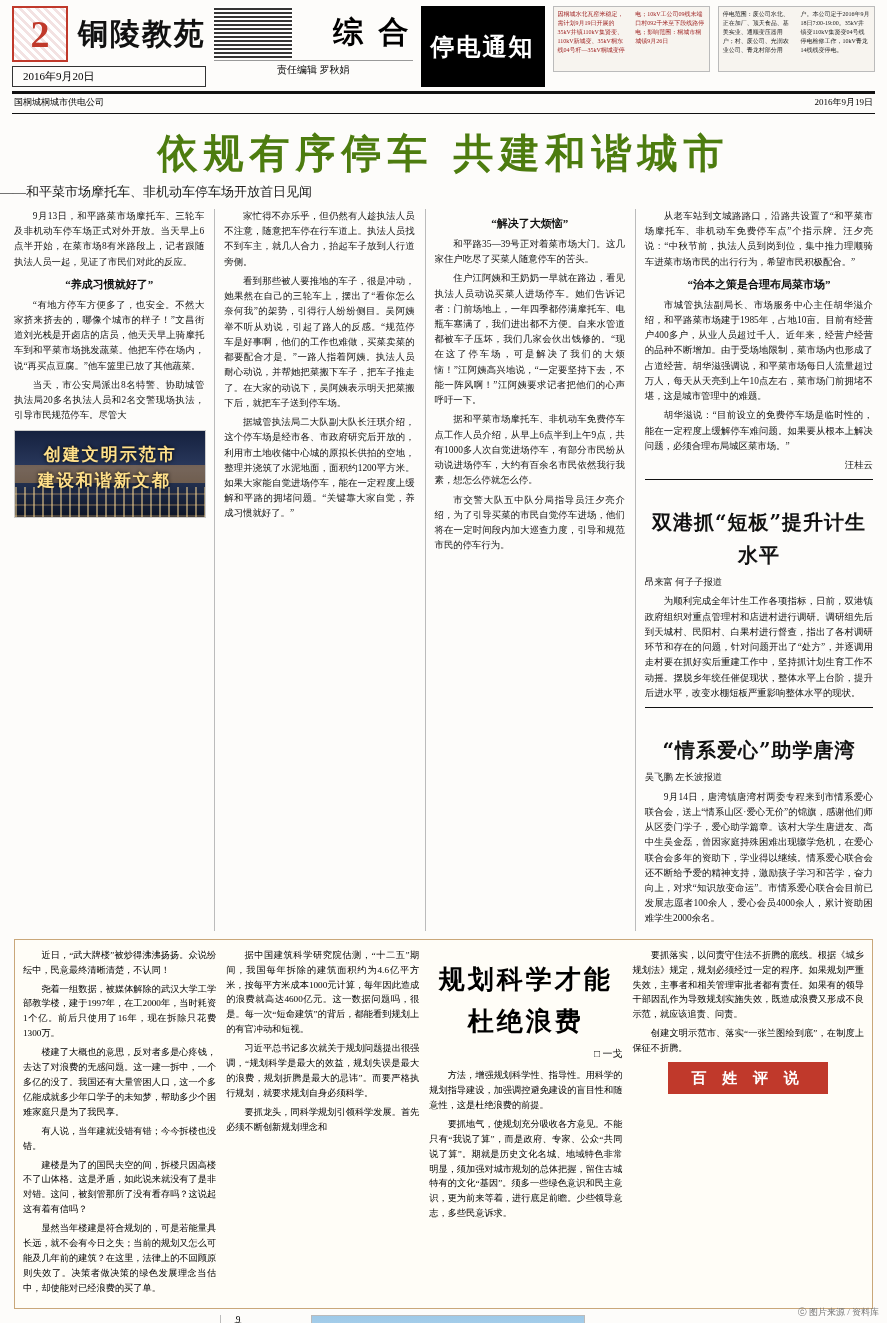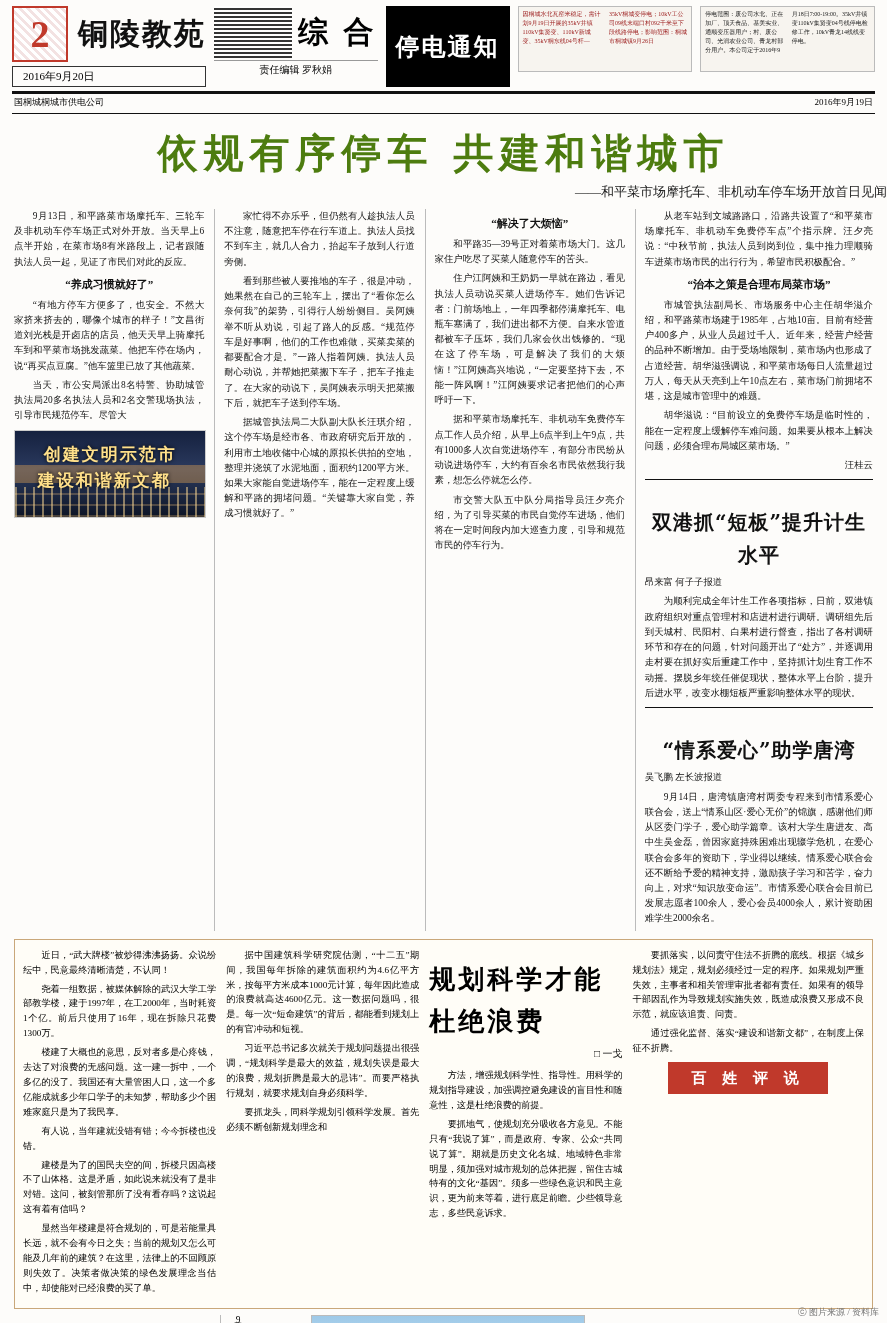--- a/index.html
+++ b/index.html
@@ -26,21 +26,21 @@
   .mh-fineprint{flex:1;font-size:6px;line-height:1.5;color:#222;column-count:2;column-gap:8px;
                 border:1px solid #bbb;padding:3px 4px;background:#f7f4ef;max-height:58px;overflow:hidden;}
   .mh-fineprint.red{color:#9b1a1a;}
   .rule-thick{border-top:3px solid #111;margin:4px 12px 0 12px;}
   .rule-thin{border-top:1px solid #111;margin:2px 12px 0 12px;}
   .mh-bottomline{display:flex;justify-content:space-between;font-size:9px;padding:2px 14px;}
 
   
   .headline{text-align:center;font-size:40px;font-weight:bold;letter-spacing:6px;margin:12px 0 2px;
             font-family:"DejaVu Serif",serif;color:#4d7c0f;}
-  .subhead{text-align:right;font-size:13px;margin-bottom:8px;color:#222;}
+  .subhead{text-align:left;font-size:13px;margin-bottom:8px;color:#222;}
 
   
   .cols{display:flex;gap:10px;padding:0 14px;}
   .col{font-size:9.4px;line-height:1.62;text-align:justify;color:#111;}
   .c1{width:196px;}
   .c2{width:196px;}
   .c3{width:196px;}
   .c4{width:235px;}
   .col p{margin:0 0 4px 0;text-indent:2em;}
   .sec-title{text-align:center;font-weight:bold;font-size:11px;margin:6px 0 4px;}
@@ -57,21 +57,21 @@
   .photo .dots{position:absolute;bottom:0;left:0;right:0;height:30px;
      background:repeating-linear-gradient(90deg,rgba(255,220,150,.5) 0 2px,transparent 2px 9px),
                 repeating-linear-gradient(0deg,rgba(255,200,120,.25) 0 2px,transparent 2px 11px);}
 
   
   .feature{margin:8px 14px 0;border:1px solid #c9a77a;padding:8px;background:#fffdf7;position:relative;}
   .feature-grid{display:flex;gap:10px;}
   .feature .fcol{width:196px;font-size:9.2px;line-height:1.62;text-align:justify;}
   .feature .fcol.wide{width:235px;}
   .feature p{margin:0 0 4px;text-indent:2em;}
-  .ftitle{font-size:26px;font-weight:bold;text-align:left;letter-spacing:3px;margin:10px 0 4px;
+  .ftitle{font-size:26px;font-weight:bold;text-align:center;letter-spacing:3px;margin:10px 0 4px;
           font-family:"DejaVu Serif",serif;}
   .fbyline{text-align:right;font-size:10px;margin-bottom:6px;}
   .redbar{background:#c0392b;color:#fff;text-align:center;font-size:15px;font-weight:bold;letter-spacing:6px;
           padding:4px 0;margin:6px auto 0;width:160px;}
 
   
   .rtitle{font-size:20px;font-weight:bold;text-align:center;margin:26px 0 4px;letter-spacing:1px;
           font-family:"DejaVu Serif",serif;}
   .rtitle.sm{font-size:19px;}
   .divline{border-top:1px solid #111;margin:6px 0;}
@@ -102,21 +102,21 @@
   <div class="masthead">
     <div class="mh-left">
       <div class="mh-row1">
         <div class="mh-num">2</div>
         <div class="mh-title">铜陵教苑</div>
       </div>
       <div class="mh-date">2016年9月20日</div>
     </div>
 
     <div style="display:flex;flex-direction:column;">
-      <div style="display:flex;align-items:center;">
+      <div style="display:flex;align-items:center;gap:35px;">
         <div class="mh-block"></div>
         <div class="mh-zong">综  合</div>
       </div>
       <div class="mh-editor">责任编辑  罗秋娟</div>
     </div>
 
     <div class="mh-notice">
       <span class="mh-notice-txt">停电通知</span>
     </div>
 
@@ -200,21 +200,21 @@
         <p>要抓龙头，同科学规划引领科学发展。首先必须不断创新规划理念和</p>
       </div>
       <div class="fcol">
         <div class="ftitle">规划科学才能杜绝浪费</div>
         <div class="fbyline">□ 一戈</div>
         <p>方法，增强规划科学性、指导性。用科学的规划指导建设，加强调控避免建设的盲目性和随意性，这是杜绝浪费的前提。</p>
         <p>要抓地气，使规划充分吸收各方意见。不能只有“我说了算”，而是政府、专家、公众“共同说了算”。期就是历史文化名城、地域特色非常明显，须加强对城市规划的总体把握，留住古城特有的文化“基因”。须多一些绿色意识和民主意识，更为前来等着，进行底足前瞻。少些领导意志，多些民意诉求。</p>
       </div>
       <div class="fcol wide">
         <p>要抓落实，以问责守住法不折腾的底线。根据《城乡规划法》规定，规划必须经过一定的程序。如果规划严重失效，主事者和相关管理审批者都有责任。如果有的领导干部因乱作为导致规划实施失效，既造成浪费又形成不良示范，就应该追责、问责。</p>
-        <p>通过强化监督、落实“建设和谐新文都”，在制度上保征不折腾。</p>
+        <p>创建文明示范市、落实“一张兰图绘到底”，在制度上保征不折腾。</p>
         <div class="redbar">百 姓 评 说</div>
       </div>
     </div>
   </div>
 
   <div class="bottom">
 
     <div class="col c1">
       <div class="btitle c">全市学校创建文明校园</div>
 

